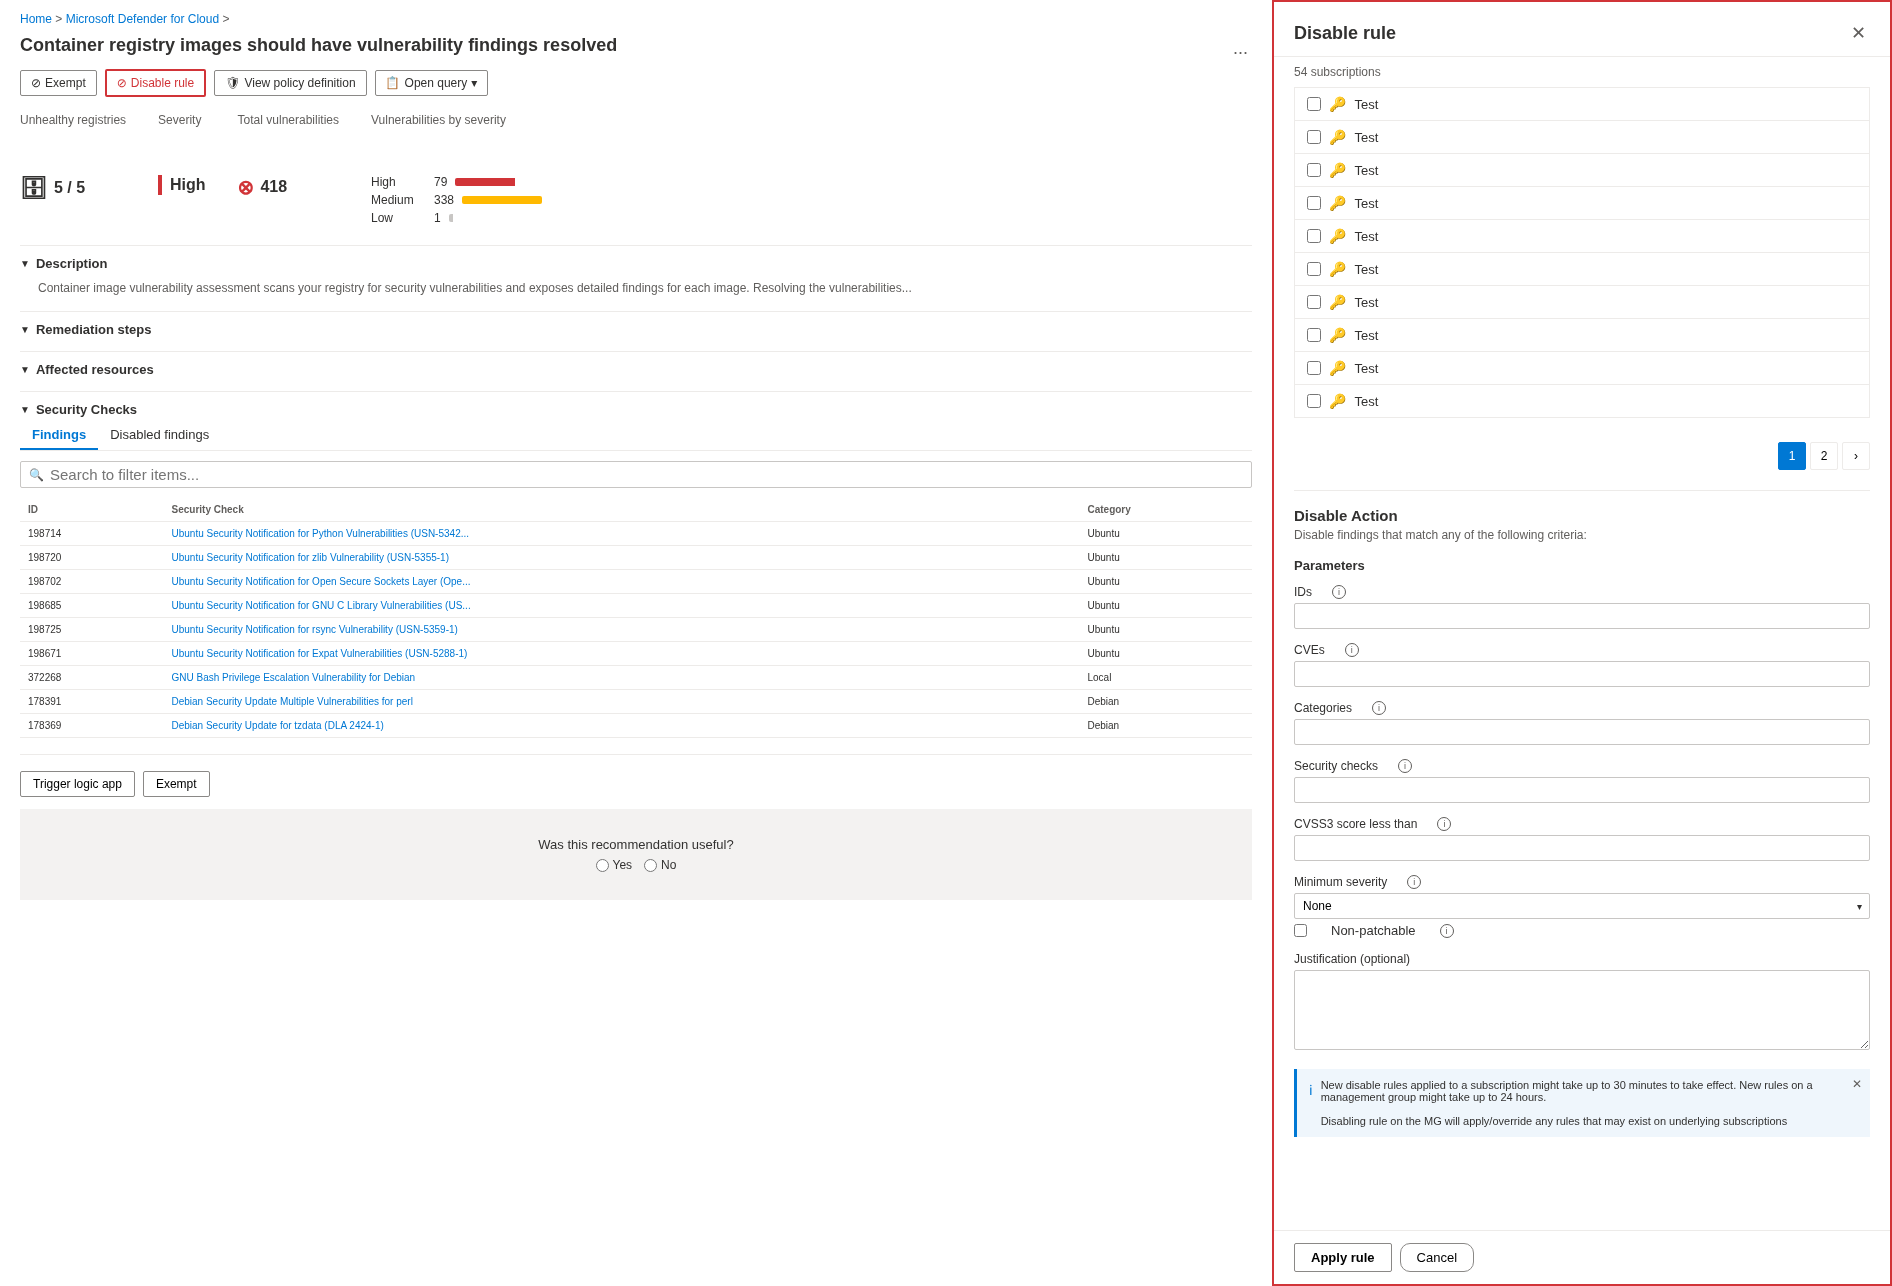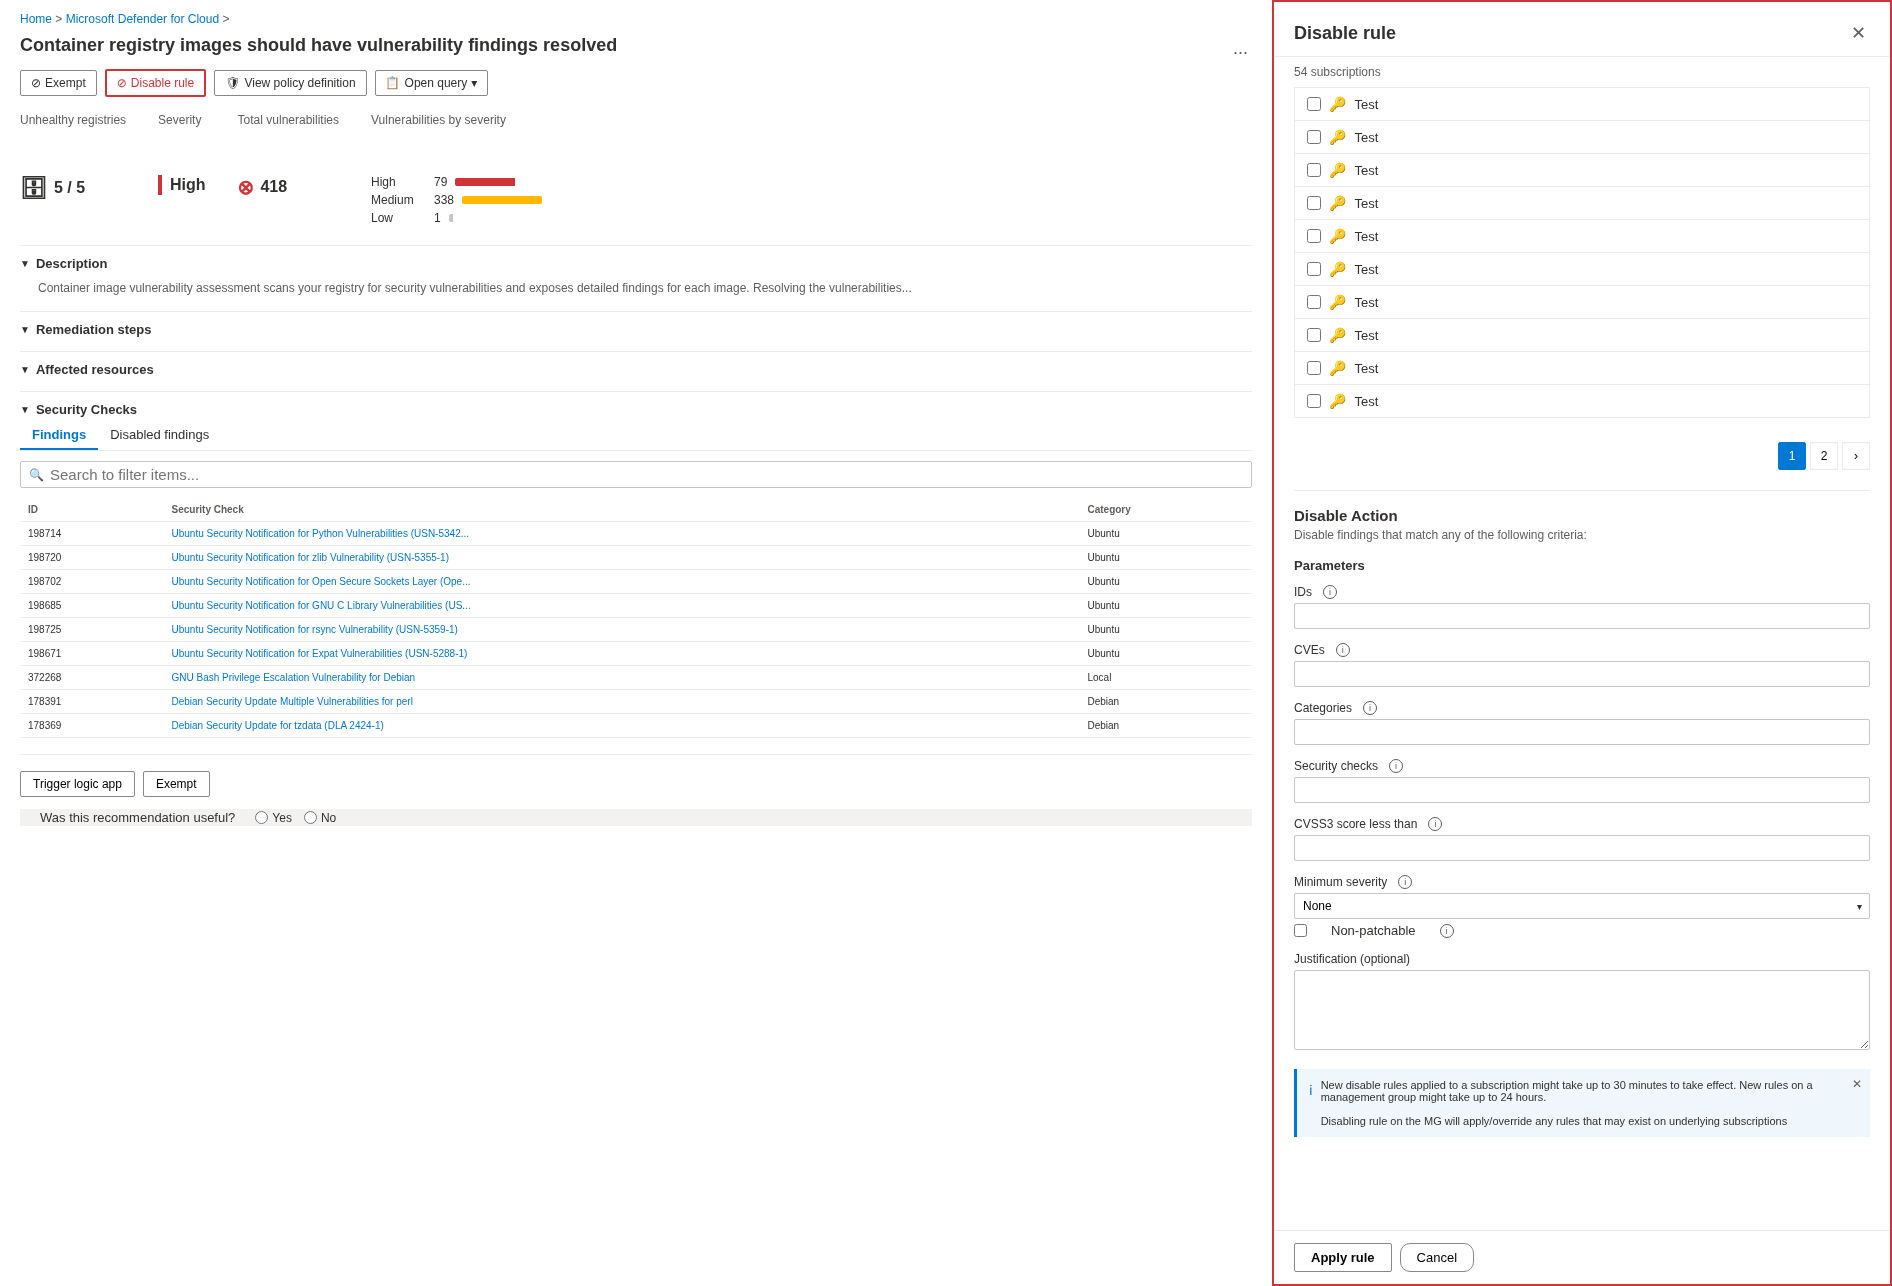--- a/index.html
+++ b/index.html
@@ -56,21 +56,21 @@
     .search-box { display: flex; align-items: center; border: 1px solid #c8c6c4; border-radius: 2px; padding: 4px 8px; margin-bottom: 10px; gap: 6px; }
     .search-box input { border: none; outline: none; flex: 1; font-size: 15px; }
     .search-icon-sm { color: #605e5c; font-size: 12px; }
 
     .findings-table { width: 100%; border-collapse: collapse; font-size: 10px; }
     .findings-table th { text-align: left; padding: 6px 8px; border-bottom: 1px solid #edebe9; color: #605e5c; font-weight: 600; }
     .findings-table td { padding: 6px 8px; border-bottom: 1px solid #edebe9; }
     .findings-table td a { color: #0078d4; text-decoration: none; }
     .bottom-bar-btn { padding: 5px 12px; border: 1px solid #8a8886; border-radius: 2px; background: #fff; cursor: pointer; font-size: 12px; }
 
-    .feedback-bar { background: #f3f2f1; padding: 1px 20px; display: flex; align-items: center; gap: 20px; font-size: 13px; position: absolute; bottom: 0; left: 0; right: 340px; }
+    .feedback-bar { background: #f3f2f1; padding: 28px 20px; display: flex; align-items: center; gap: 6px; font-size: 13px; position: absolute; bottom: 0; left: 0; right: 340px; flex-direction: column; }
     .radio-group { display: flex; gap: 12px; align-items: center; }
     .radio-label { display: flex; align-items: center; gap: 4px; font-size: 12px; }
 
     
     .right-panel {
       width: 620px;
       border: 2px solid #d13438;
       background: #fff;
       display: flex;
       flex-direction: column;
@@ -109,21 +109,21 @@
     .page-btn.active { background: #0078d4; color: #fff; border-color: #0078d4; }
 
     .disable-action-section { border-top: 1px solid #edebe9; padding-top: 16px; }
     .disable-action-title { font-size: 15px; font-weight: 600; margin-bottom: 4px; }
     .disable-action-desc { font-size: 12px; color: #605e5c; margin-bottom: 16px; }
 
     .params-title { font-weight: 600; font-size: 13px; margin-bottom: 12px; }
 
     .form-group { margin-bottom: 14px; }
     .form-label {
-      display: flex; align-items: center; gap: 11px;
+      display: flex; align-items: center; gap: 20px;
       font-size: 12px; color: #323130; margin-bottom: 4px; font-weight: 500;
     }
     .info-icon { width: 14px; height: 14px; border-radius: 50%; border: 1px solid #605e5c; display: inline-flex; align-items: center; justify-content: center; font-size: 9px; color: #605e5c; cursor: pointer; }
     .form-input {
       width: 100%; padding: 5px 8px; border: 1px solid #c8c6c4; border-radius: 2px;
       font-size: 12px; outline: none;
     }
 
     .form-select {
       width: 100%; padding: 5px 8px; border: 1px solid #c8c6c4; border-radius: 2px;

